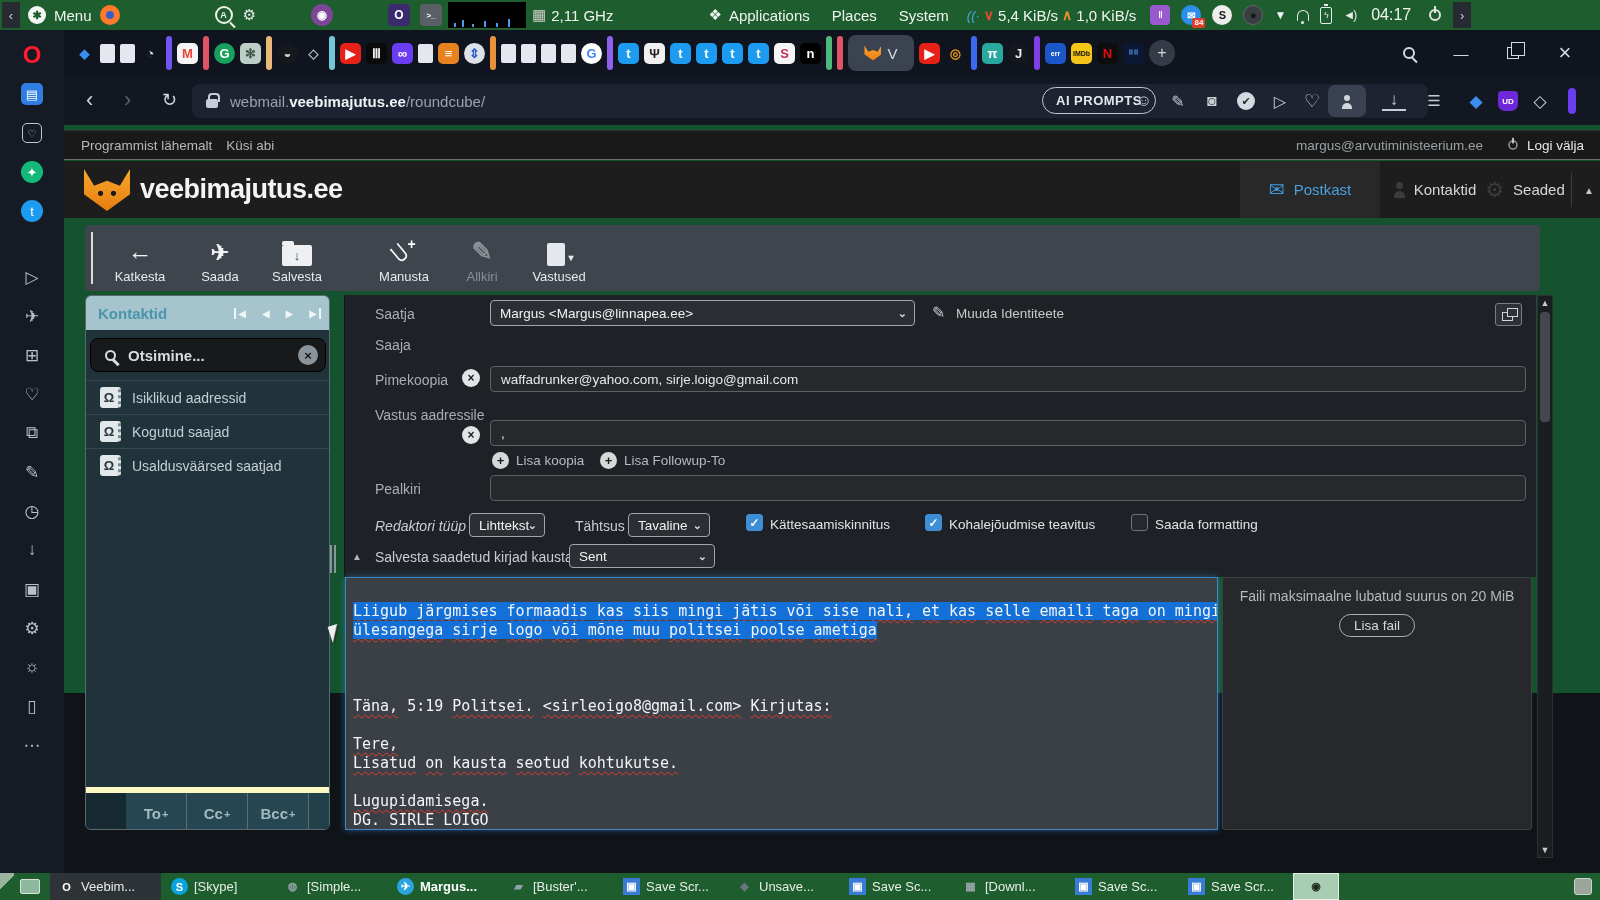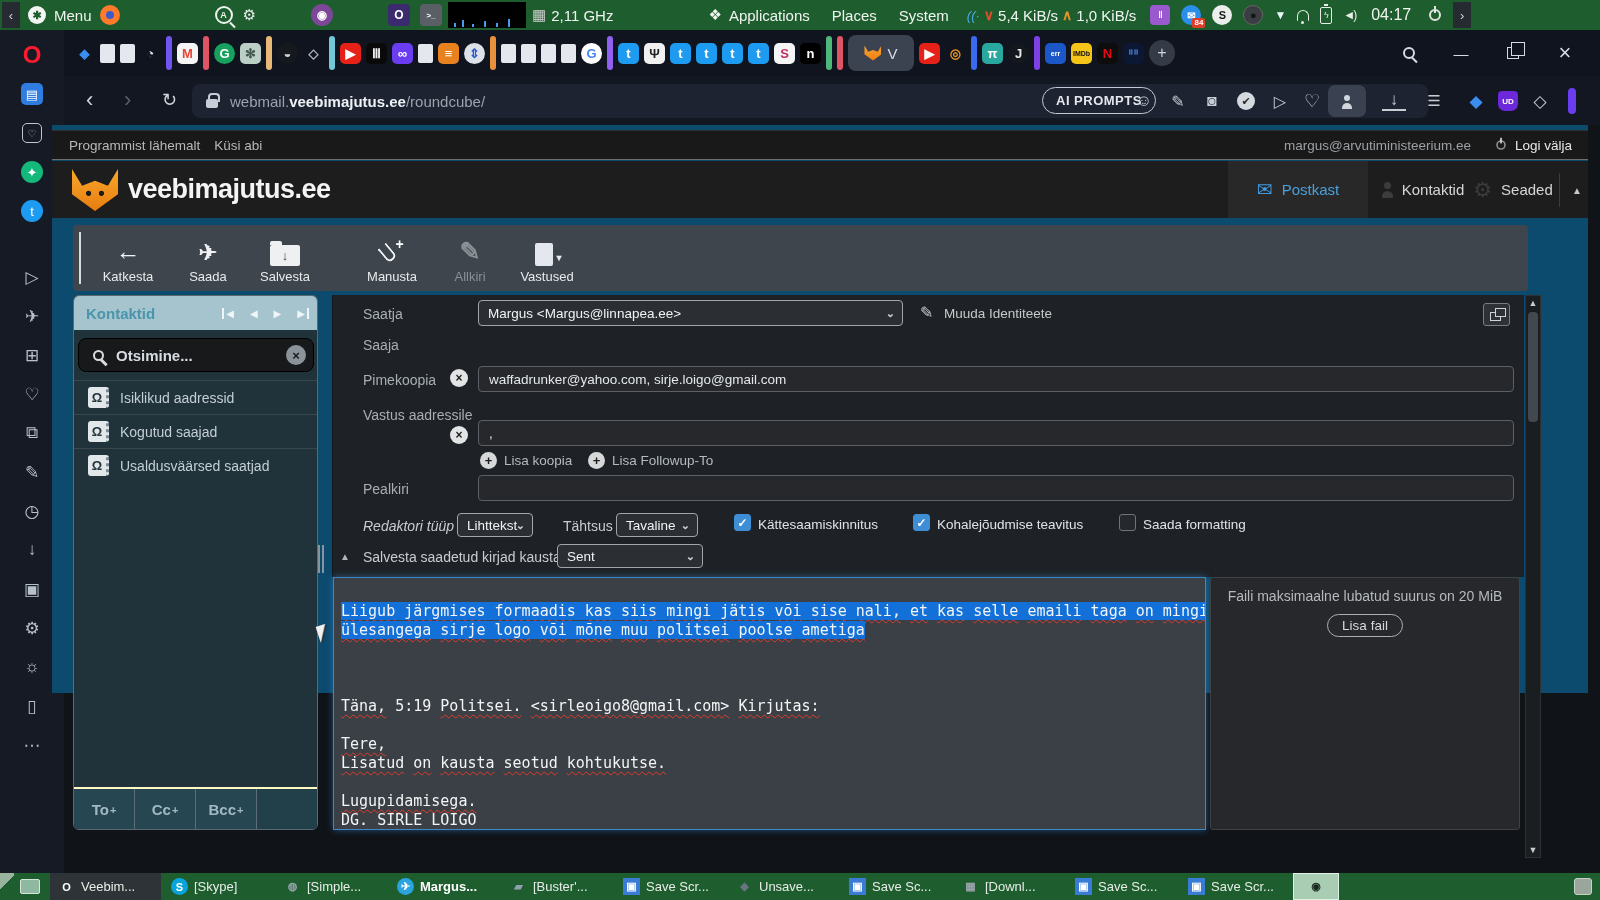--- a/index.html
+++ b/index.html
@@ -75,21 +75,21 @@
     color:#e4e8ee; font-size:13px; font-weight:bold; letter-spacing:0.5px; display:flex; align-items:center; }
   .bar-ic { position:absolute; top:13px; width:24px; height:24px; display:flex; align-items:center; justify-content:center; color:#c8cdd4; font-size:16px; }
   .profile-box { position:absolute; left:1264px; top:9px; width:38px; height:32px; background:#3a4150; border-radius:7px; display:flex; align-items:center; justify-content:center; }
   .person { width:10px; height:6px; border-radius:5px 5px 0 0; background:#d2d7de; position:relative; margin-top:9px; }
   .person::before { content:""; position:absolute; left:2px; top:-8px; width:6px; height:6px; border-radius:50%; background:#d2d7de; }
   .ext-gem { color:#3a8ef0; font-size:17px; }
   .ublock { width:20px; height:20px; background:#6d28d9; border-radius:4px 4px 7px 7px; color:#fff; font-size:8px; font-weight:bold; display:flex; align-items:center; justify-content:center; }
   .pbar { width:8px; height:26px; background:#6a3df0; border-radius:4px; }
 
   
-  #viewport { position:absolute; left:52px; top:125px; width:1536px; height:568px; background:#0c4a6e; }
+  #viewport { position:absolute; left:64px; top:125px; width:1536px; height:568px; background:#14532d; }
   #toplinks { position:absolute; left:0; top:5px; width:1536px; height:30px; background:#191919;
     border-top:1px solid #2e2e2e; border-bottom:1px solid #6e6e6e; display:flex; align-items:center; color:#b8b8b8; font-size:13.5px; }
   #header { position:absolute; left:0; top:36px; width:1536px; height:57px; background:#1d1d1d; }
   .brandfox { position:absolute; left:20px; top:8px; width:46px; height:42px;
     background:radial-gradient(circle at 36% 58%, #1a1a1a 2.2px, transparent 3px),
                radial-gradient(circle at 64% 58%, #1a1a1a 2.2px, transparent 3px),
                linear-gradient(180deg,#f8a82c,#e87d10);
     clip-path:polygon(0 0,22% 40%,50% 28%,78% 40%,100% 0,100% 60%,50% 100%,0 60%); }
   .brandtext { position:absolute; left:76px; top:13px; font-size:27px; font-weight:bold; color:#f4f4f4; letter-spacing:-0.5px; }
   .nav-item { position:absolute; top:0; height:57px; display:flex; align-items:center; gap:9px; font-size:15px; color:#d6d6d6; }
@@ -122,21 +122,21 @@
   .skip-r { border-right:2px solid #f0f6f8; padding-right:2px; }
   .sp-search { position:absolute; left:4px; top:42px; width:236px; height:34px; background:#17191b; border:1px solid #000; border-radius:8px; display:flex; align-items:center; }
   .mag2 { width:11px; height:11px; border:2.5px solid #d8dce0; border-radius:50%; position:relative; margin:0 12px 0 14px; }
   .mag2::after { content:""; position:absolute; right:-6px; bottom:-5px; width:8px; height:2.5px; background:#d8dce0; transform:rotate(45deg); }
   .sp-search .ph { color:#d8dce2; font-size:15px; font-weight:bold; }
   .sp-clear { position:absolute; right:7px; width:20px; height:20px; border-radius:50%; background:#8b949b; color:#17191b; font-size:13px; font-weight:bold; display:flex; align-items:center; justify-content:center; }
   #grouplist { position:absolute; left:0; top:84px; width:243px; }
   .grp { height:34px; border-top:1px solid #39474d; display:flex; align-items:center; color:#c4cfd4; font-size:14px; }
   .abook { width:21px; height:21px; background:#e2e7ea; border-radius:3px; margin:0 11px 0 14px; border-right:3px dotted #7a8890;
     display:flex; align-items:center; justify-content:center; color:#22343c; font-size:13px; font-weight:bold; }
-  .sp-bottom { position:absolute; left:0; bottom:0; width:243px; height:42px; background:#182a31; border-top:2px solid #fef9c3; display:flex; }
+  .sp-bottom { position:absolute; left:0; bottom:0; width:243px; height:42px; background:#182a31; border-top:6px solid #fef9c3; display:flex;padding-left:40px; }
   .rcpt { width:61px; height:41px; background:#264751; border-right:1px solid #5d6d75; color:#a3b9c1; font-weight:bold; font-size:15px; display:flex; align-items:center; justify-content:center; }
   .rcpt sup { font-size:11px; margin-left:1px; }
   .rcpt-fill { flex:1; background:#21404a; }
 
   
   .split-bars { position:absolute; left:266px; top:420px; width:10px; height:30px; display:flex; gap:2px; }
   .split-bars i { width:2px; height:28px; background:#8a949c; }
 
   
   #form { position:absolute; left:280px; top:170px; width:1192px; height:282px; background:#1e2226; border-left:1px solid #14171a; }

